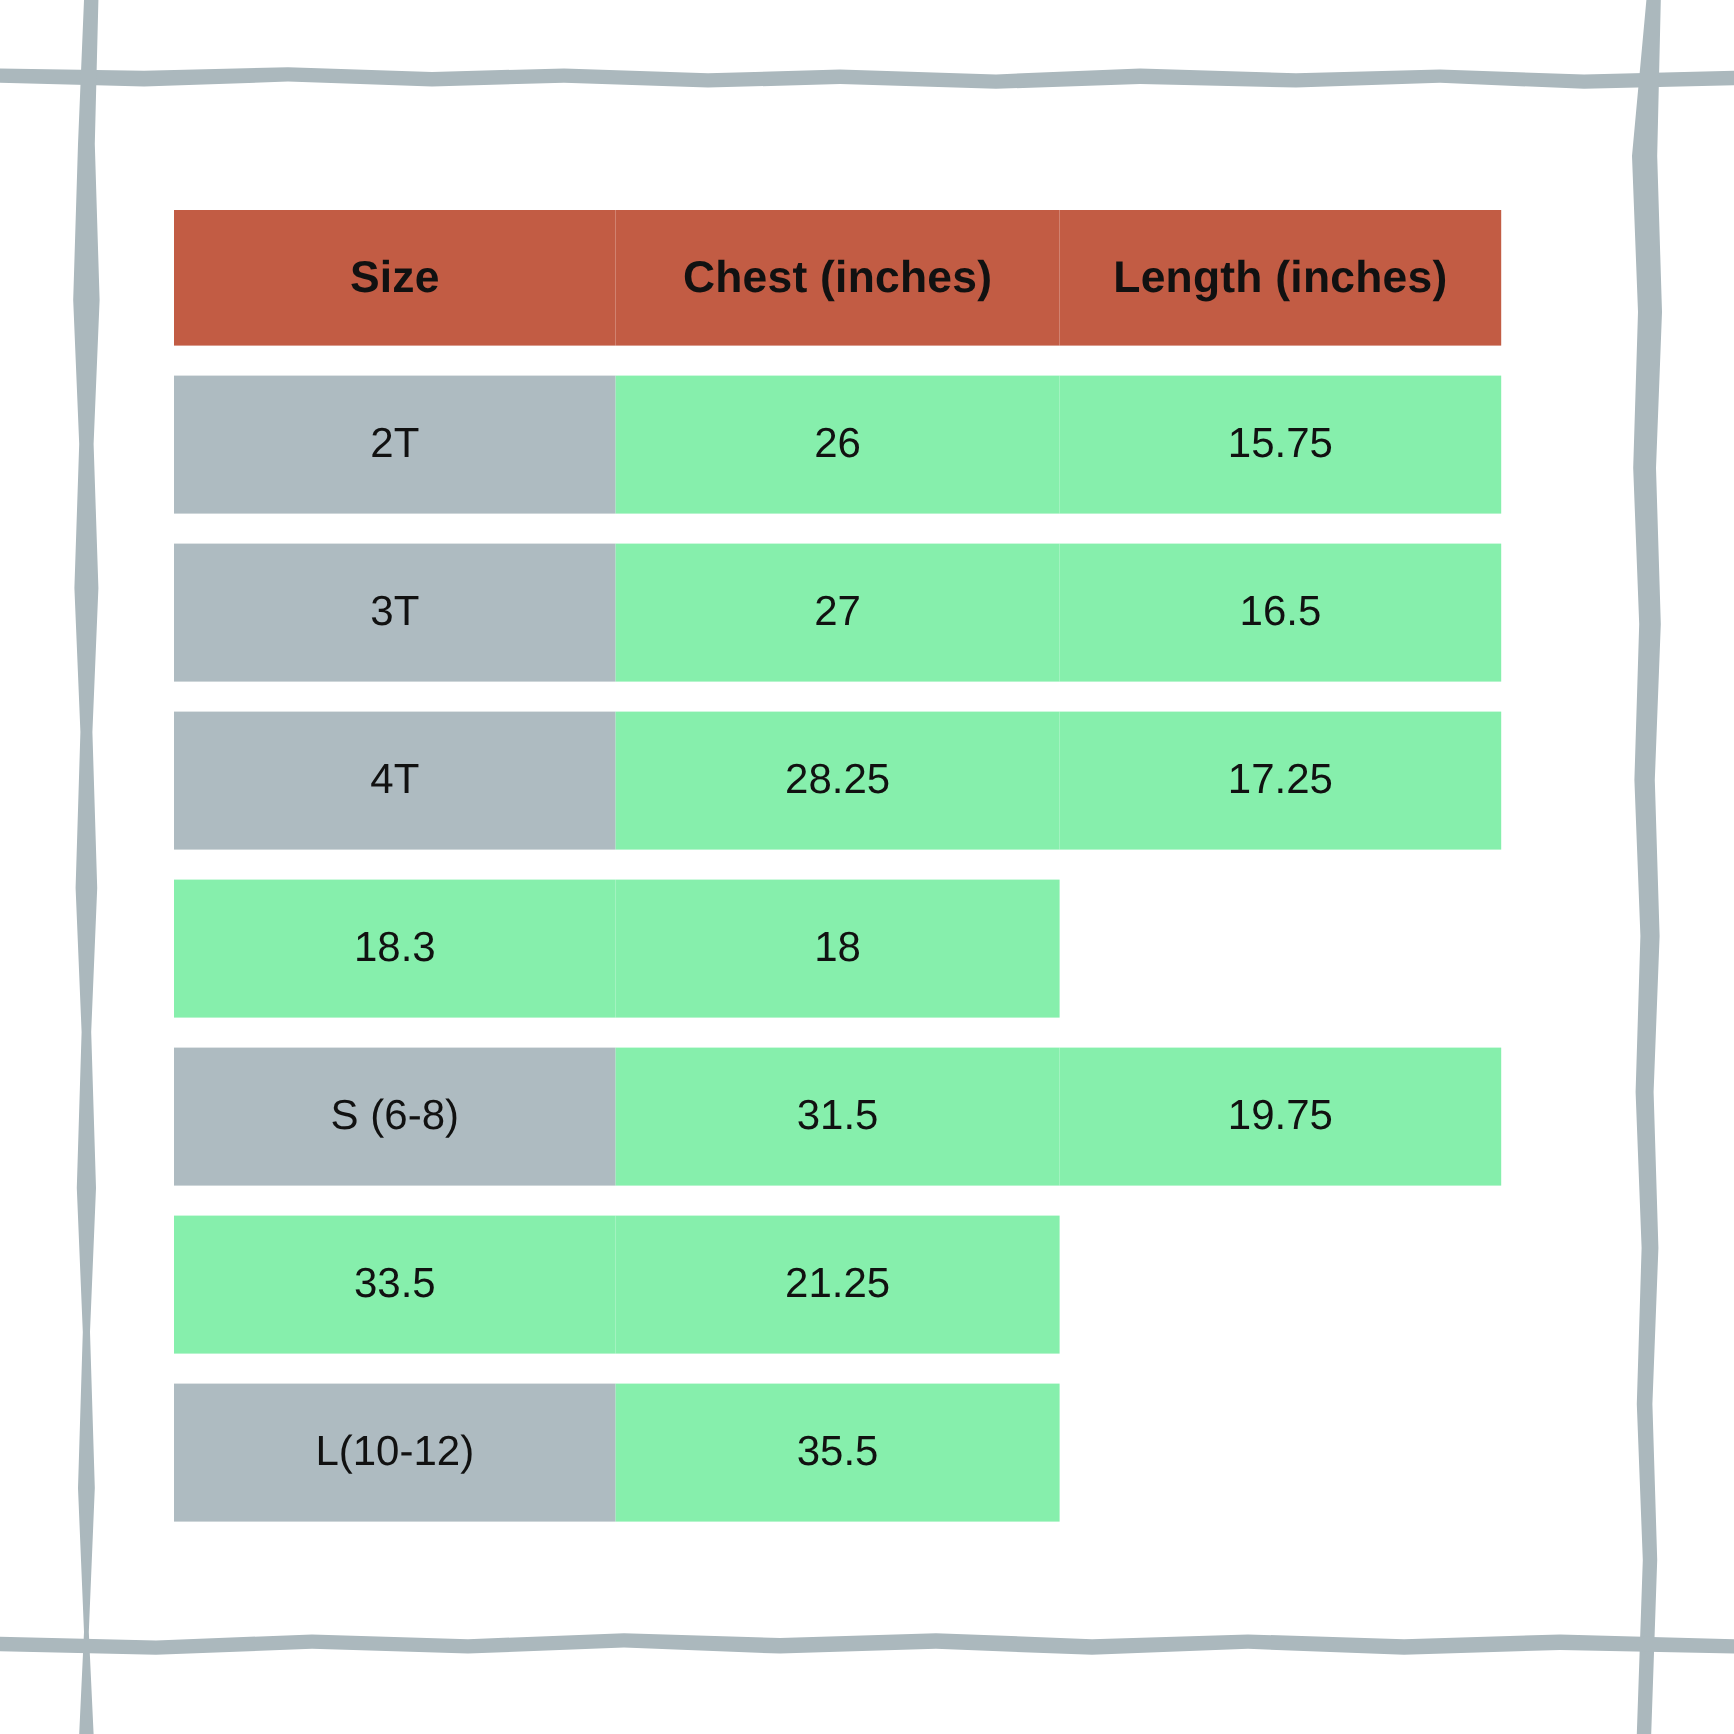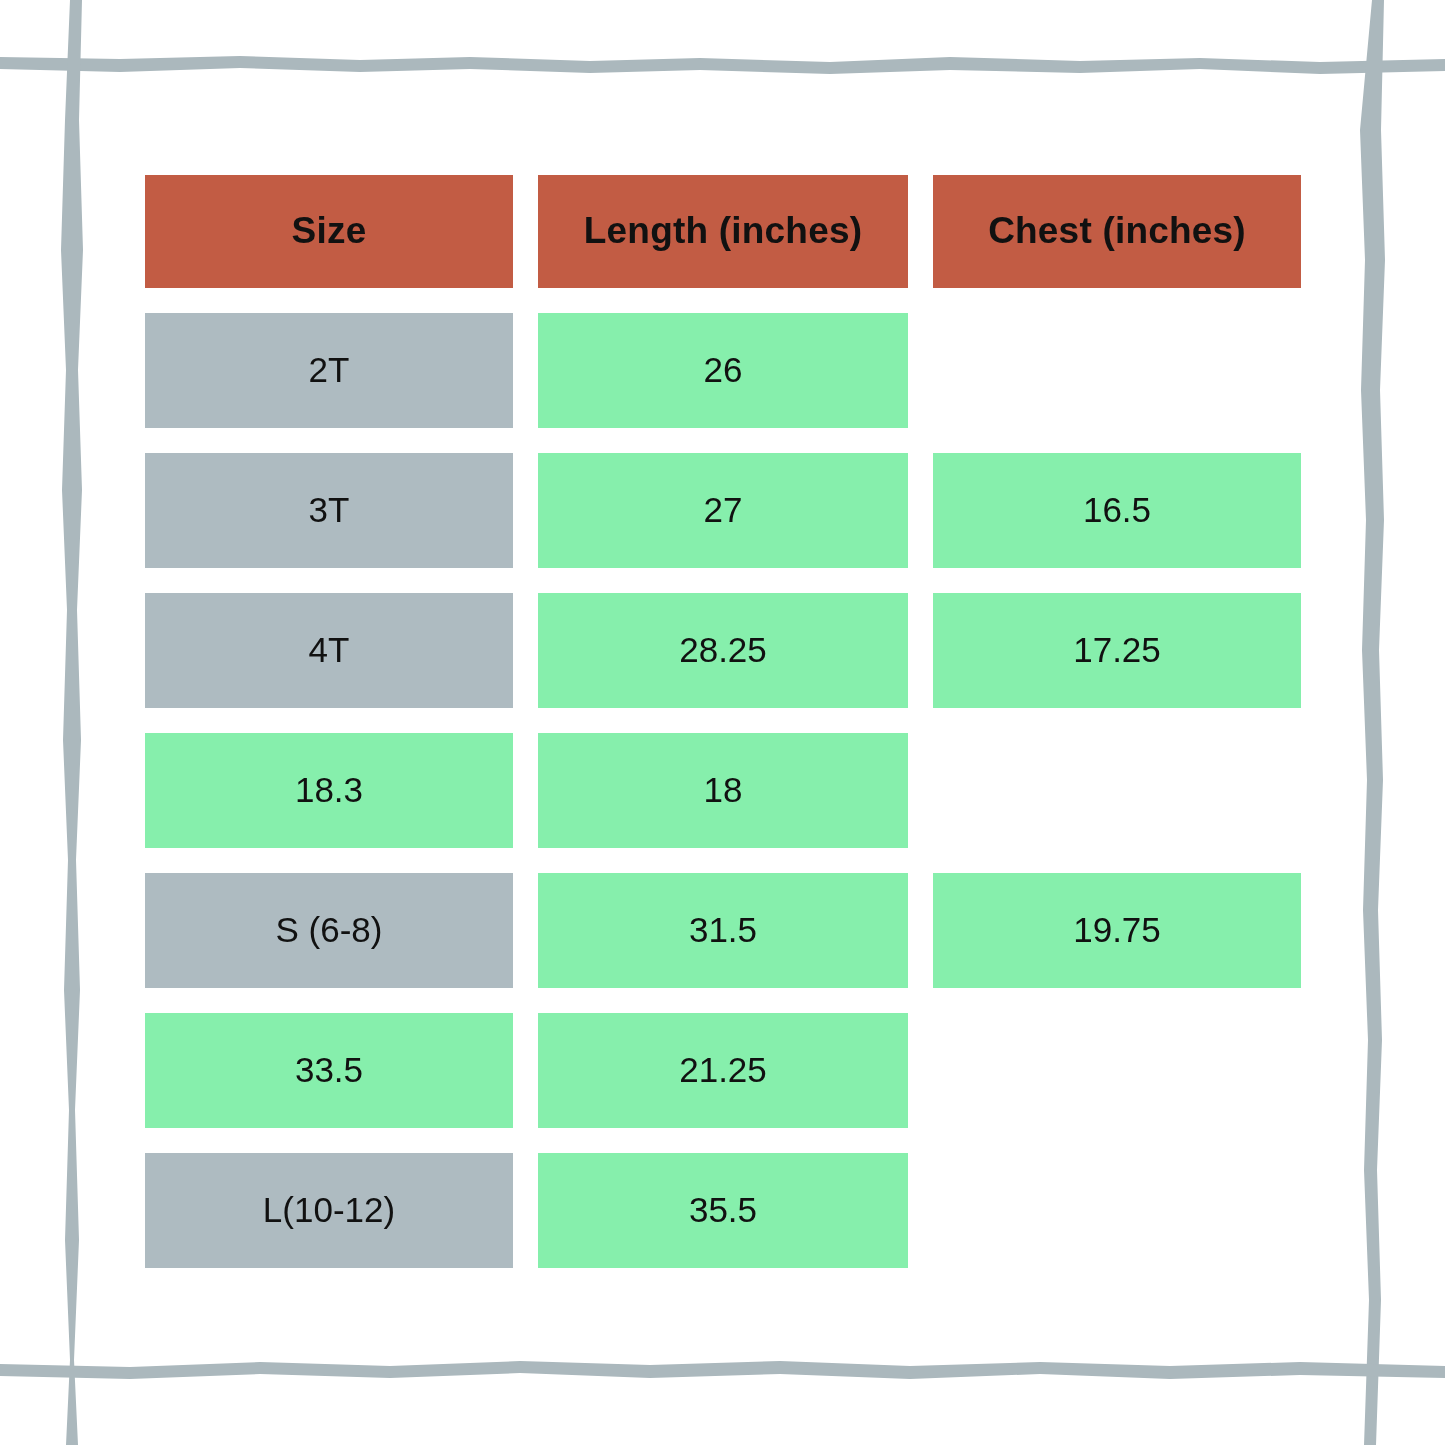--- a/index.html
+++ b/index.html
@@ -37,21 +37,20 @@
     top: 175px;
     width: 1156px;
     display: flex;
     flex-direction: column;
     row-gap: 25px;
   }
 
   .chart-row {
     display: grid;
     grid-template-columns: 368px 370px 368px;
-    column-gap: 25px;
     border-radius: 19px;
   }
 
   .head-cell,
   .size-cell,
   .data-cell {
     display: flex;
     align-items: center;
     justify-content: center;
     box-sizing: border-box;
@@ -102,27 +101,28 @@
 
       <path d="M 0,1364 L 130,1367 L 260,1362 L 390,1366 L 520,1361 L 650,1365 L 780,1361 L 910,1366 L 1040,1362 L 1170,1366 L 1300,1362 L 1445,1366
                L 1445,1378 L 1300,1375 L 1170,1379 L 1040,1374 L 910,1379 L 780,1374 L 650,1378 L 520,1373 L 390,1378 L 260,1374 L 130,1379 L 0,1376 Z"></path>
     </g>
   </svg>
 
   <div id="size-chart">
 
     <div class="chart-row">
       <div class="head-cell">Size</div>
+      <div class="head-cell">Chest (inches)</div>
       <div class="head-cell">Length (inches)</div>
-      <div class="head-cell">Chest (inches)</div>
     </div>
 
     <div class="chart-row">
       <div class="size-cell">2T</div>
       <div class="data-cell">26</div>
+      <div class="data-cell">15.75</div>
     </div>
 
     <div class="chart-row">
       <div class="size-cell">3T</div>
       <div class="data-cell">27</div>
       <div class="data-cell">16.5</div>
     </div>
 
     <div class="chart-row">
       <div class="size-cell">4T</div>

